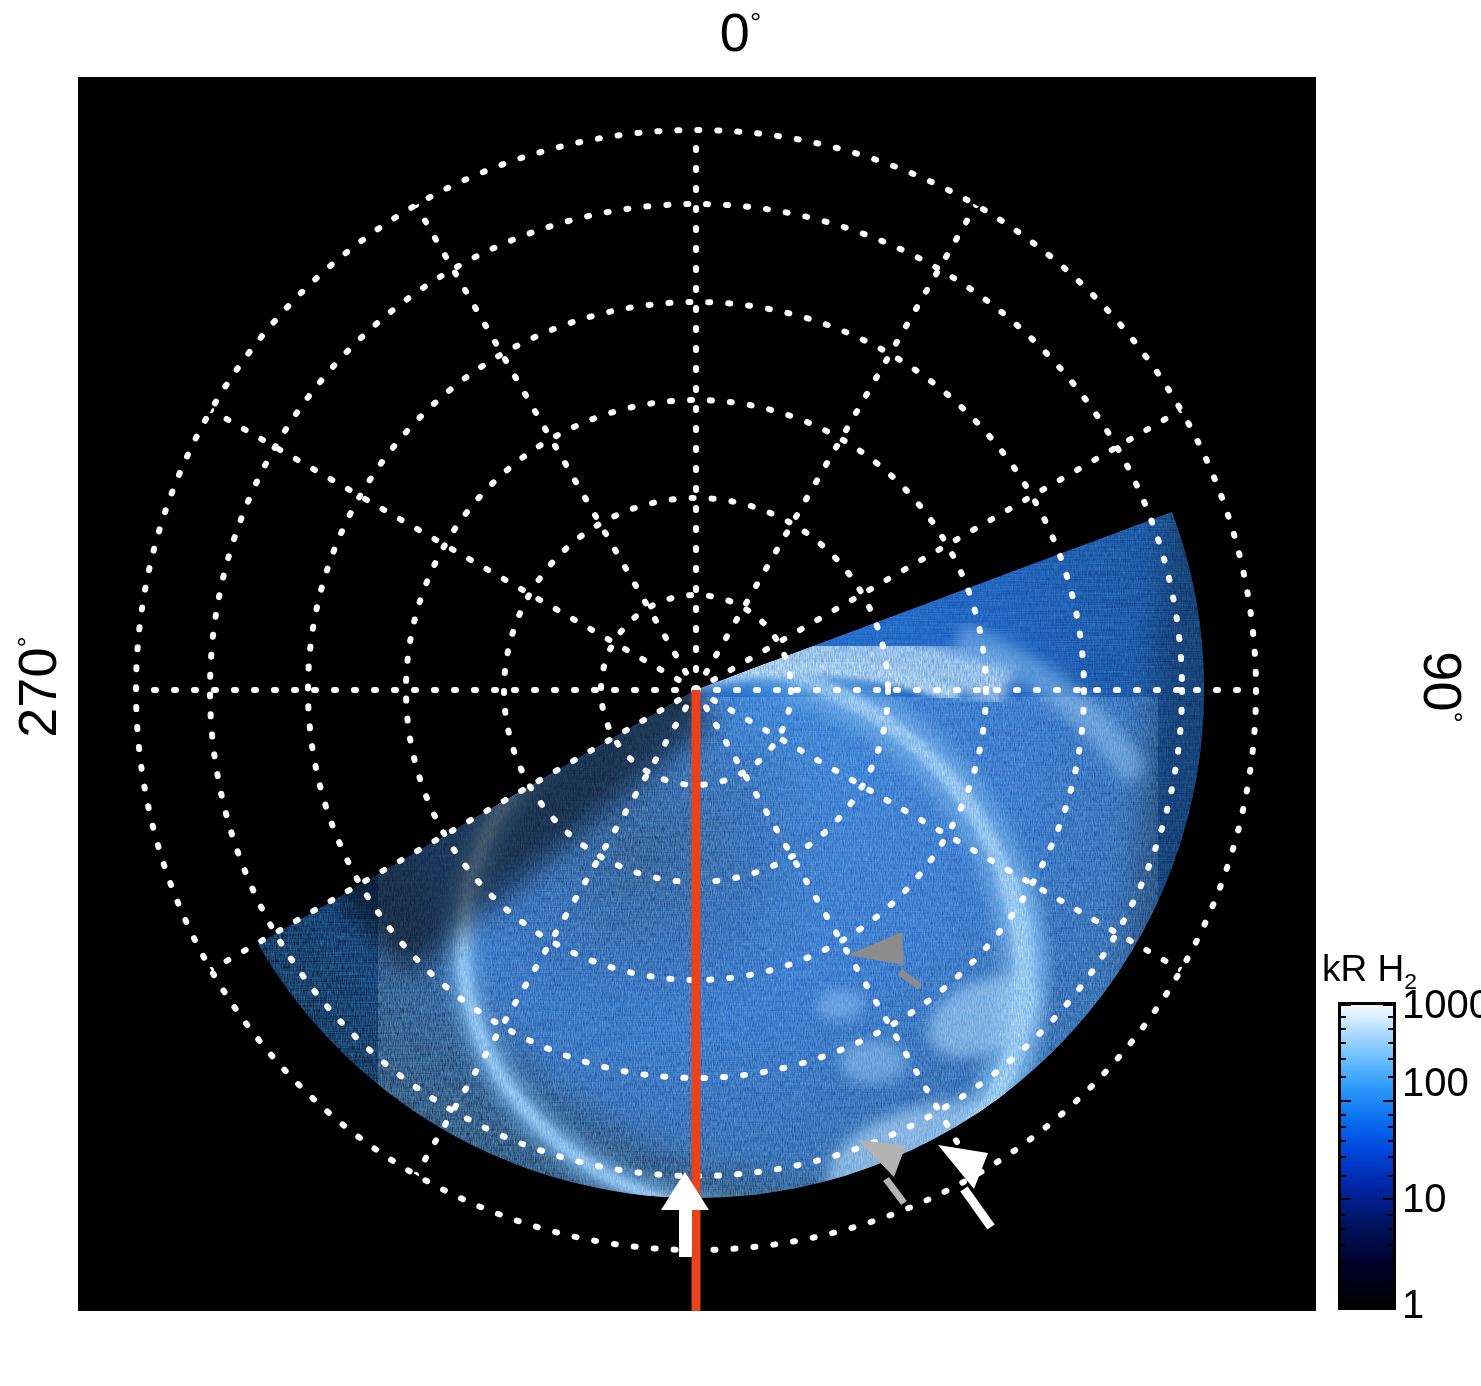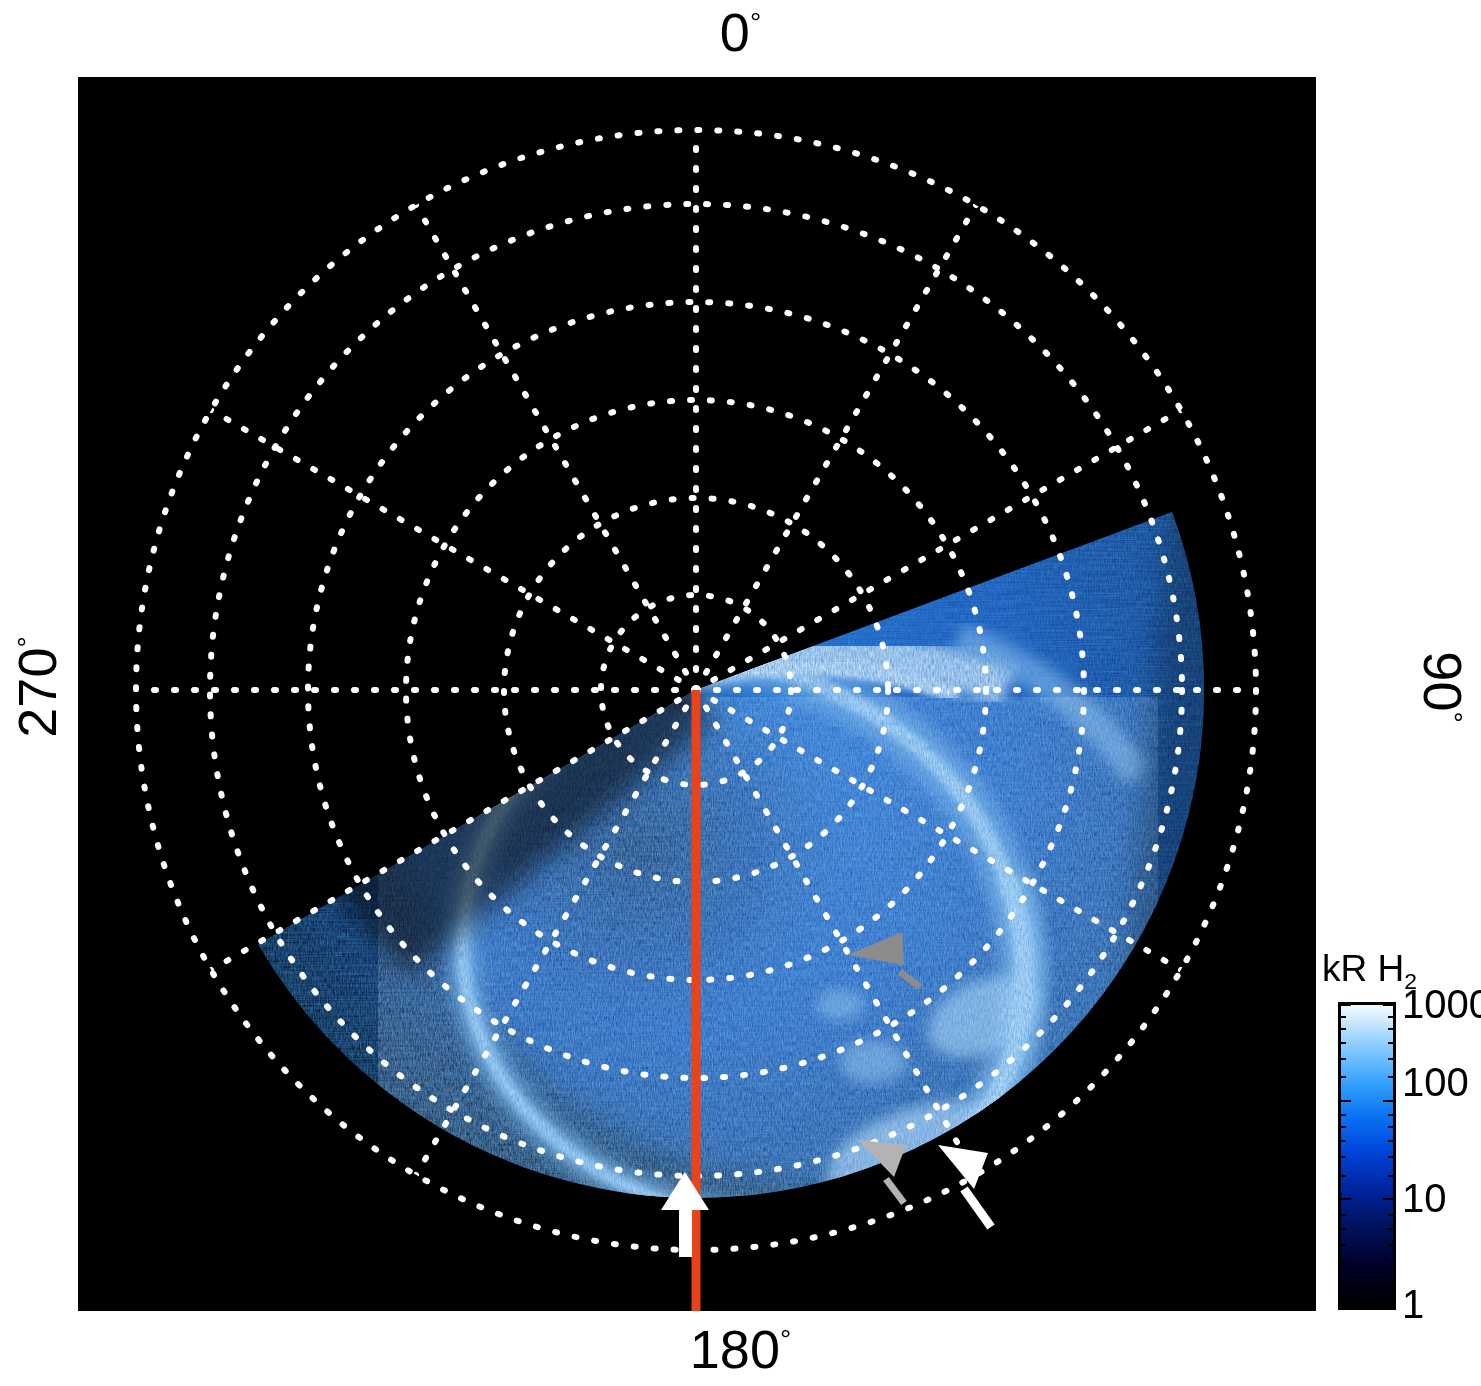--- a/index.html
+++ b/index.html
@@ -53,21 +53,20 @@
   .cb-tick-minor.l,.cb-tick-major.l{left:0;}
   .cb-label{position:absolute;left:80px;font-size:40px;line-height:1;white-space:nowrap;transform:translateY(-50%);}
 </style>
 </head>
 <body>
 
 <div id="figure">
 
   <div class="axis-label" id="label-top"><span>0</span><sup>°</sup></div>
 
-  <div class="axis-label" id="label-bottom"><span>180</span><sup>°</sup></div>
 
   <div class="axis-label" id="label-left"><span>270</span><sup>°</sup></div>
 
   <div class="axis-label" id="label-right"><span>90</span><sup>°</sup></div>
 
   <div id="plot-panel">
     <svg id="plot-svg" viewBox="0 0 1238 1234">
       <defs>
 
         <radialGradient id="gOvalGlow" cx="50%" cy="50%" r="50%">

